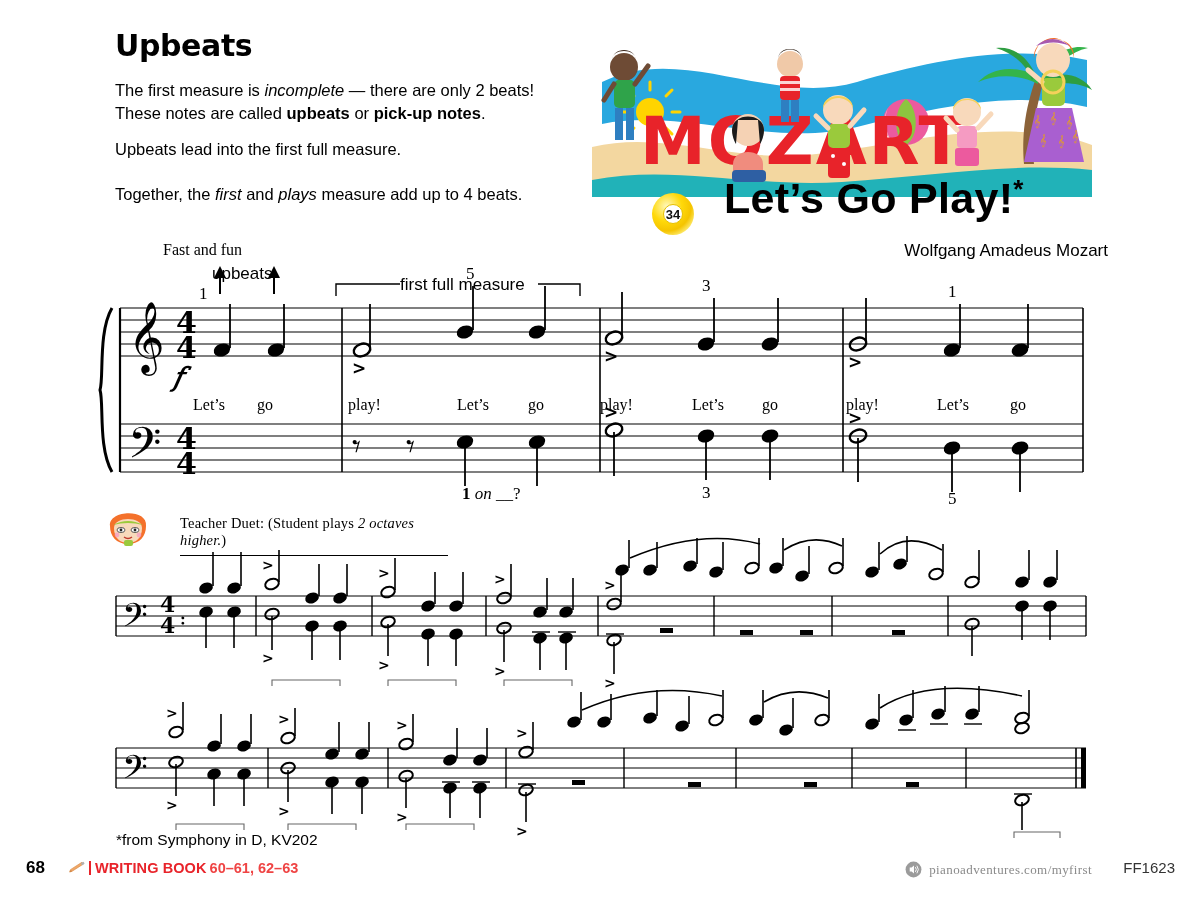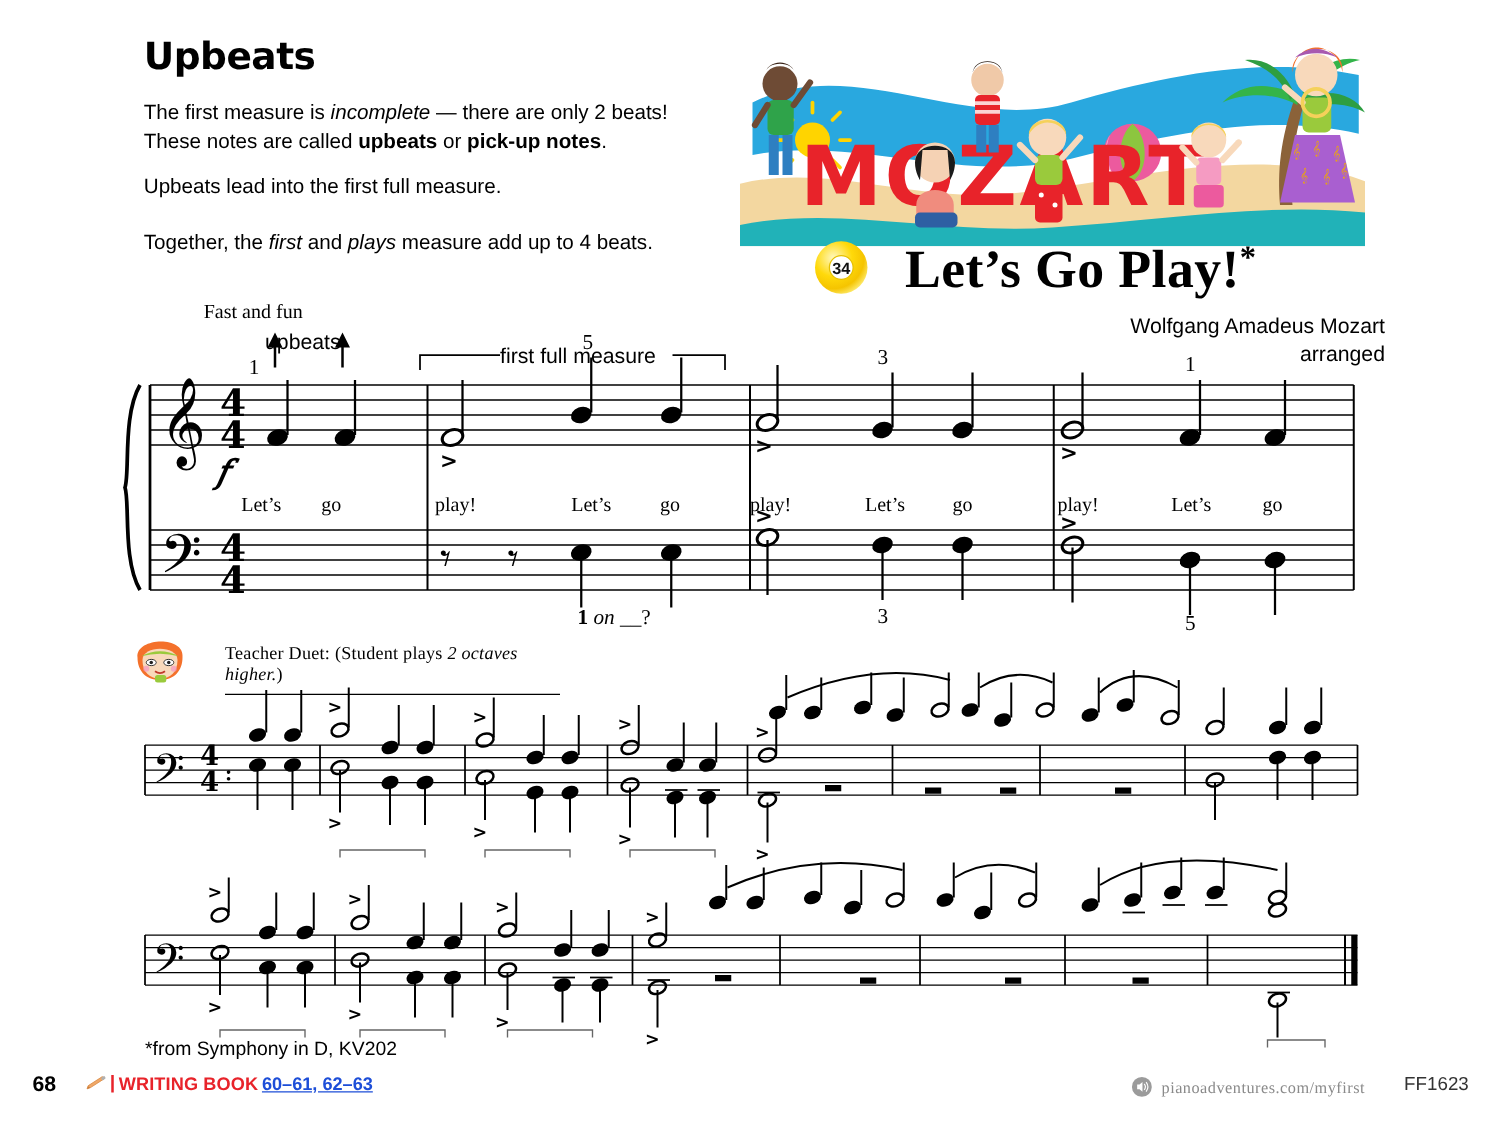--- a/index.html
+++ b/index.html
@@ -36,29 +36,29 @@
     display: flex; align-items: center; justify-content: center;
     font-weight: bold; font-size: 14px; color: #111;
   }
   .cd-badge .hole {
     position:absolute; width:20px; height:20px; border-radius:50%;
     background:#fff; border:1px solid #e6c000;
     display:flex;align-items:center;justify-content:center;
   }
   .cd-badge .num { position: relative; z-index: 2; font-size: 13px; }
   .song-title {
-    position: absolute; left: 724px; top: 191px;
-    font-family: Liberation Serif, serif;
+    position: absolute; left: 724px; top: 174px;
+    font-family: Liberation Sans, sans-serif;
     font-size: 43px; font-weight: bold; letter-spacing: 0.3px;
     white-space: nowrap;
   }
   .song-title sup { font-size: 26px; vertical-align: super; }
   .composer {
-    position: absolute; right: 92px; top: 250px;
-    text-align: right; font-size: 17px; line-height: 1.35;
+    position: absolute; right: 92px; top: 240px;
+    text-align: left; font-size: 17px; line-height: 1.35;
   }
 
   
   .staffwrap { position: absolute; left: 0; top: 236px; width: 1200px; height: 270px; }
   .staffwrap svg { display: block; }
 
   
   .duetwrap { position: absolute; left: 0; top: 500px; width: 1200px; height: 345px; }
   .duetwrap svg { display: block; }
   .duet-label {
@@ -68,25 +68,25 @@
     border-bottom: 1.3px solid #000; padding-bottom: 6px; width: 268px;
   }
   .duet-label i { font-style: italic; }
   .teacher-face { position: absolute; left: 106px; top: 506px; width: 44px; height: 44px; }
 
   .footnote {
     position: absolute; left: 116px; top: 831px;
     font-size: 15.5px;
   }
   .pagenum { position: absolute; left: 26px; top: 858px; font-size: 17px; font-weight: bold; }
-  .wb { position: absolute; left: 68px; top: 860px; display: flex; gap: 3px; }
+  .wb { position: absolute; left: 68px; top: 860px; display: flex; align-items: center; gap: 3px; }
   .wb .pencil { width: 18px; height: 14px; }
   .wb .bar { width: 2px; height: 14px; background: #E8232A; margin-right:1px; }
   .wb .wblabel { color: #E8232A; font-weight: bold; font-size: 14.5px; letter-spacing: 0.1px; }
-  .wb .wbpages { color: #1d4ed8; font-weight: bold; font-size: 14.5px; text-decoration: underline; }
+  .wb .wbpages { color: #ef4444; font-weight: bold; font-size: 14.5px; }
   .site { position: absolute; right: 108px; top: 861px; display: flex; align-items: center; gap: 7px; }
   .site .speaker { width: 17px; height: 17px; }
   .site .url { color: #8a8a8a; font-family: "Liberation Serif", serif; font-size: 13px; letter-spacing: 0.4px; }
   .ff { position: absolute; right: 25px; top: 859px; font-size: 15px; color: #333; }
 
   
   .lbl { position: absolute; white-space: nowrap; }
   .lbl-bold { font-weight: normal; }
   .serif { font-family: "Liberation Serif", serif; }
 </style>
@@ -216,21 +216,20 @@
 
   <div class="cd-badge">
     <div class="hole"></div>
     <span class="num">34</span>
   </div>
   <div class="song-title">
     <span>Let’s Go Play!</span><sup>*</sup>
   </div>
   <div class="composer">
     <div>Wolfgang Amadeus Mozart</div>
-    <div>arranged</div>
   </div>
 
   <div class="staffwrap">
     <svg viewBox="0 0 1200 270" width="1200" height="270" xmlns="http://www.w3.org/2000/svg">
       <g stroke="#000" stroke-width="1.1">
 
         <line x1="120" y1="72" x2="1083" y2="72"></line>
         <line x1="120" y1="84" x2="1083" y2="84"></line>
         <line x1="120" y1="96" x2="1083" y2="96"></line>
         <line x1="120" y1="108" x2="1083" y2="108"></line>

